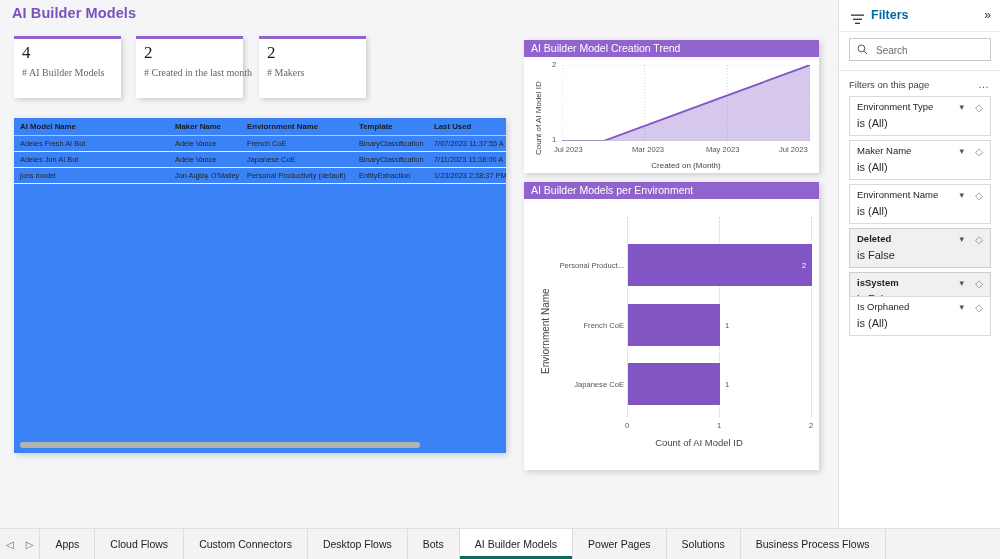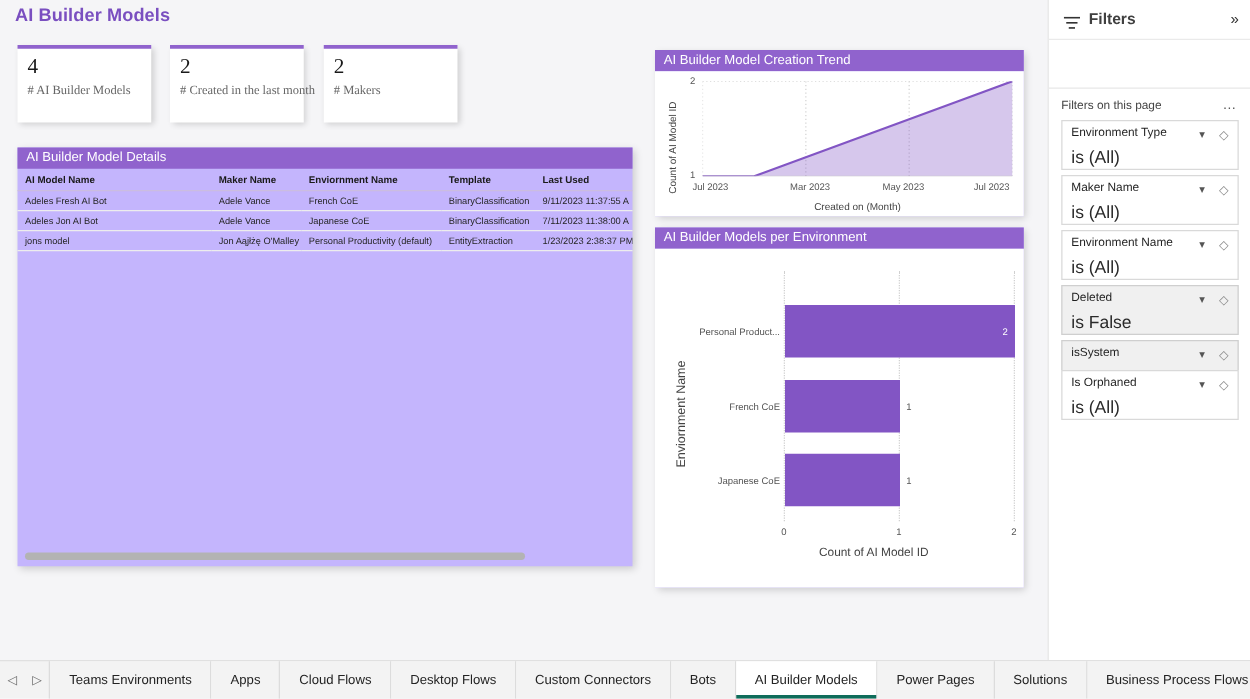--- a/index.html
+++ b/index.html
@@ -57,21 +57,21 @@
     white-space: nowrap;
     font-family: Liberation Serif, serif;
   }
   #kpi-0 { left: 14px;  top: 36px; }
   #kpi-1 { left: 136px; top: 36px; }
   #kpi-2 { left: 259px; top: 36px; }
 
   
   .panel {
     position: absolute;
-    background: #c4b5fd;
+    background: #3b82f6;
     box-shadow: 2px 2px 6px rgba(0,0,0,.17);
   }
   .panel-header {
     height: 17px;
     background: #9063cd;
     color: #ffffff;
     font-size: 10.5px;
     line-height: 17px;
     padding-left: 7px;
     white-space: nowrap;
@@ -181,21 +181,21 @@
   #filters-head {
     position: relative;
     height: 32px;
     border-bottom: 1px solid #eaeaea;
   }
   #filters-title {
     position: absolute;
     left: 32px; top: 8px;
     font-size: 12.5px;
     font-weight: bold;
-    color: #404040;
+    color: #0369a1;
   }
   #filters-icon { position: absolute; left: 12px; top: 11px; }
   #filters-collapse {
     position: absolute;
     right: 9px; top: 8px;
     font-size: 12px;
     color: #333;
     cursor: pointer;
   }
   #filters-search {
@@ -245,25 +245,25 @@
   }
   .filter-name {
     position: absolute;
     left: 7px; top: 4px;
     font-size: 9.5px;
     color: #1f1f1f;
     white-space: nowrap;
     overflow: hidden;
     width: 100px;
   }
-  .filter-card.highlighted .filter-name { font-weight: normal; }
+  .filter-card.highlighted .filter-name { font-weight: bold; }
   .filter-state {
     position: absolute;
     left: 7px; top: 20px;
-    font-size: 14px;
+    font-size: 11px;
     color: #2a2a2a;
     white-space: nowrap;
   }
   .filter-chev {
     position: absolute;
     right: 26px; top: 5px;
     font-size: 9px;
     color: #555;
     cursor: pointer;
   }
@@ -338,38 +338,37 @@
     <div class="kpi-card" id="kpi-1">
       <div class="kpi-value">2</div>
       <div class="kpi-label"># Created in the last month</div>
     </div>
     <div class="kpi-card" id="kpi-2">
       <div class="kpi-value">2</div>
       <div class="kpi-label"># Makers</div>
     </div>
 
     <div class="panel" id="details-panel">
-      <div class="panel-header">AI Builder Model Details</div>
       <table id="details-table">
         <thead>
           <tr>
             <th class="col-0">AI Model Name</th>
             <th class="col-1">Maker Name</th>
             <th class="col-2">Enviornment Name</th>
             <th class="col-3">Template</th>
             <th class="col-4">Last Used</th>
           </tr>
         </thead>
         <tbody>
           <tr>
             <td class="col-0">Adeles Fresh AI Bot</td>
             <td class="col-1">Adele Vance</td>
             <td class="col-2">French CoE</td>
             <td class="col-3">BinaryClassification</td>
-            <td class="col-4">9/11/2023 11:37:55 A</td>
+            <td class="col-4">7/07/2023 11:37:55 A</td>
           </tr>
           <tr>
             <td class="col-0">Adeles Jon AI Bot</td>
             <td class="col-1">Adele Vance</td>
             <td class="col-2">Japanese CoE</td>
             <td class="col-3">BinaryClassification</td>
             <td class="col-4">7/11/2023 11:38:00 A</td>
           </tr>
           <tr>
             <td class="col-0">jons model</td>
@@ -443,20 +442,29 @@
         <svg width="13" height="11" viewBox="0 0 13 11">
           <rect x="0" y="0.5" width="13" height="1.3" fill="#333"></rect>
           <rect x="2" y="4.6" width="9" height="1.3" fill="#333"></rect>
           <rect x="4" y="8.7" width="5" height="1.3" fill="#333"></rect>
         </svg>
       </span>
       <div id="filters-title">Filters</div>
       <div id="filters-collapse">»</div>
     </div>
 
+    <div id="filters-search">
+      <span id="search-glyph">
+        <svg width="11" height="11" viewBox="0 0 11 11">
+          <circle cx="4.4" cy="4.4" r="3.4" fill="none" stroke="#555" stroke-width="1"></circle>
+          <line x1="6.9" y1="6.9" x2="10" y2="10" stroke="#555" stroke-width="1"></line>
+        </svg>
+      </span>
+      <div id="search-text">Search</div>
+    </div>
 
     <div id="filters-divider"></div>
     <div id="filters-section-label">Filters on this page</div>
     <div id="filters-more">…</div>
 
     <div class="filter-card" id="fc-0" style="top:96px;">
       <div class="filter-name">Environment Type</div>
       <div class="filter-state">is (All)</div>
       <div class="filter-chev">▾</div>
       <div class="filter-erase">◇</div>
@@ -491,25 +499,24 @@
       <div class="filter-chev">▾</div>
       <div class="filter-erase">◇</div>
     </div>
   </div>
 
   <div id="tabbar">
     <div id="tab-nav">
       <span class="nav-arrow">◁</span>
       <span class="nav-arrow">▷</span>
     </div>
-    <div class="tab">Teams Environments</div>
     <div class="tab">Apps</div>
     <div class="tab">Cloud Flows</div>
+    <div class="tab">Custom Connectors</div>
     <div class="tab">Desktop Flows</div>
-    <div class="tab">Custom Connectors</div>
     <div class="tab">Bots</div>
     <div class="tab active">AI Builder Models</div>
     <div class="tab">Power Pages</div>
     <div class="tab">Solutions</div>
     <div class="tab">Business Process Flows</div>
 
   </div>
 
 </div>
 

